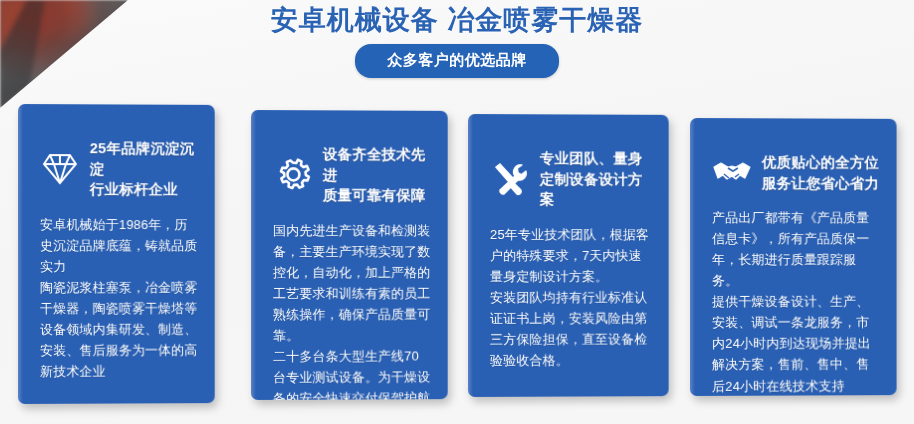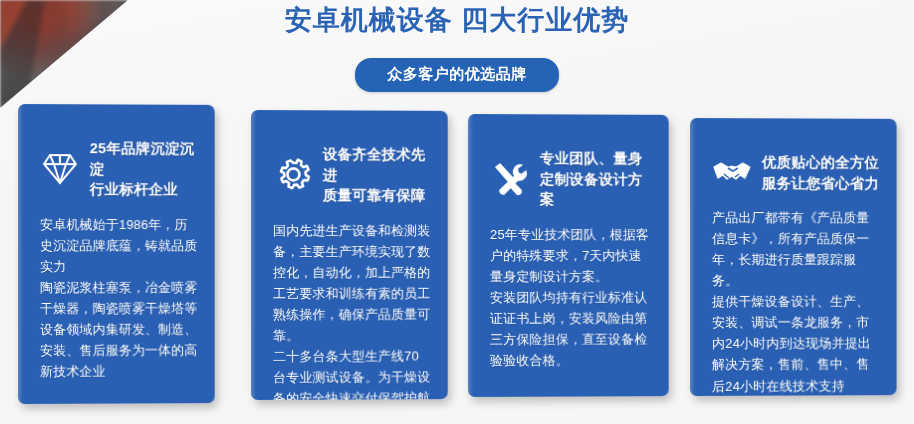--- a/index.html
+++ b/index.html
@@ -71,21 +71,20 @@
     display: inline-block;
     background: #2563b6;
     color: #ffffff;
     font-size: 15px;
     font-weight: bold;
     letter-spacing: .5px;
     padding: 7px 32px 8px;
     border-radius: 16px;
     box-shadow: 0 1px 3px rgba(0,0,0,.18);
     white-space: nowrap;
-    margin-top: 14px;
   }
 
   
   .cards {
     position: absolute;
     left: 0;
     top: 0;
     width: 914px;
     height: 424px;
   }
@@ -148,21 +147,21 @@
   }
   .card-para + .card-para { margin-top: 0; }
 </style>
 </head>
 <body>
 
 <div id="stage">
 
   <div class="photo-corner"></div>
 
-  <div class="page-title">安卓机械设备 四大行业优势</div>
+  <div class="page-title">安卓机械设备 冶金喷雾干燥器</div>
 
   <div class="sub-badge-wrap">
     <span class="sub-badge">众多客户的优选品牌</span>
   </div>
 
   <div class="cards">
 
     <div class="card card-1">
       <div class="card-head">
         <span class="card-icon">

